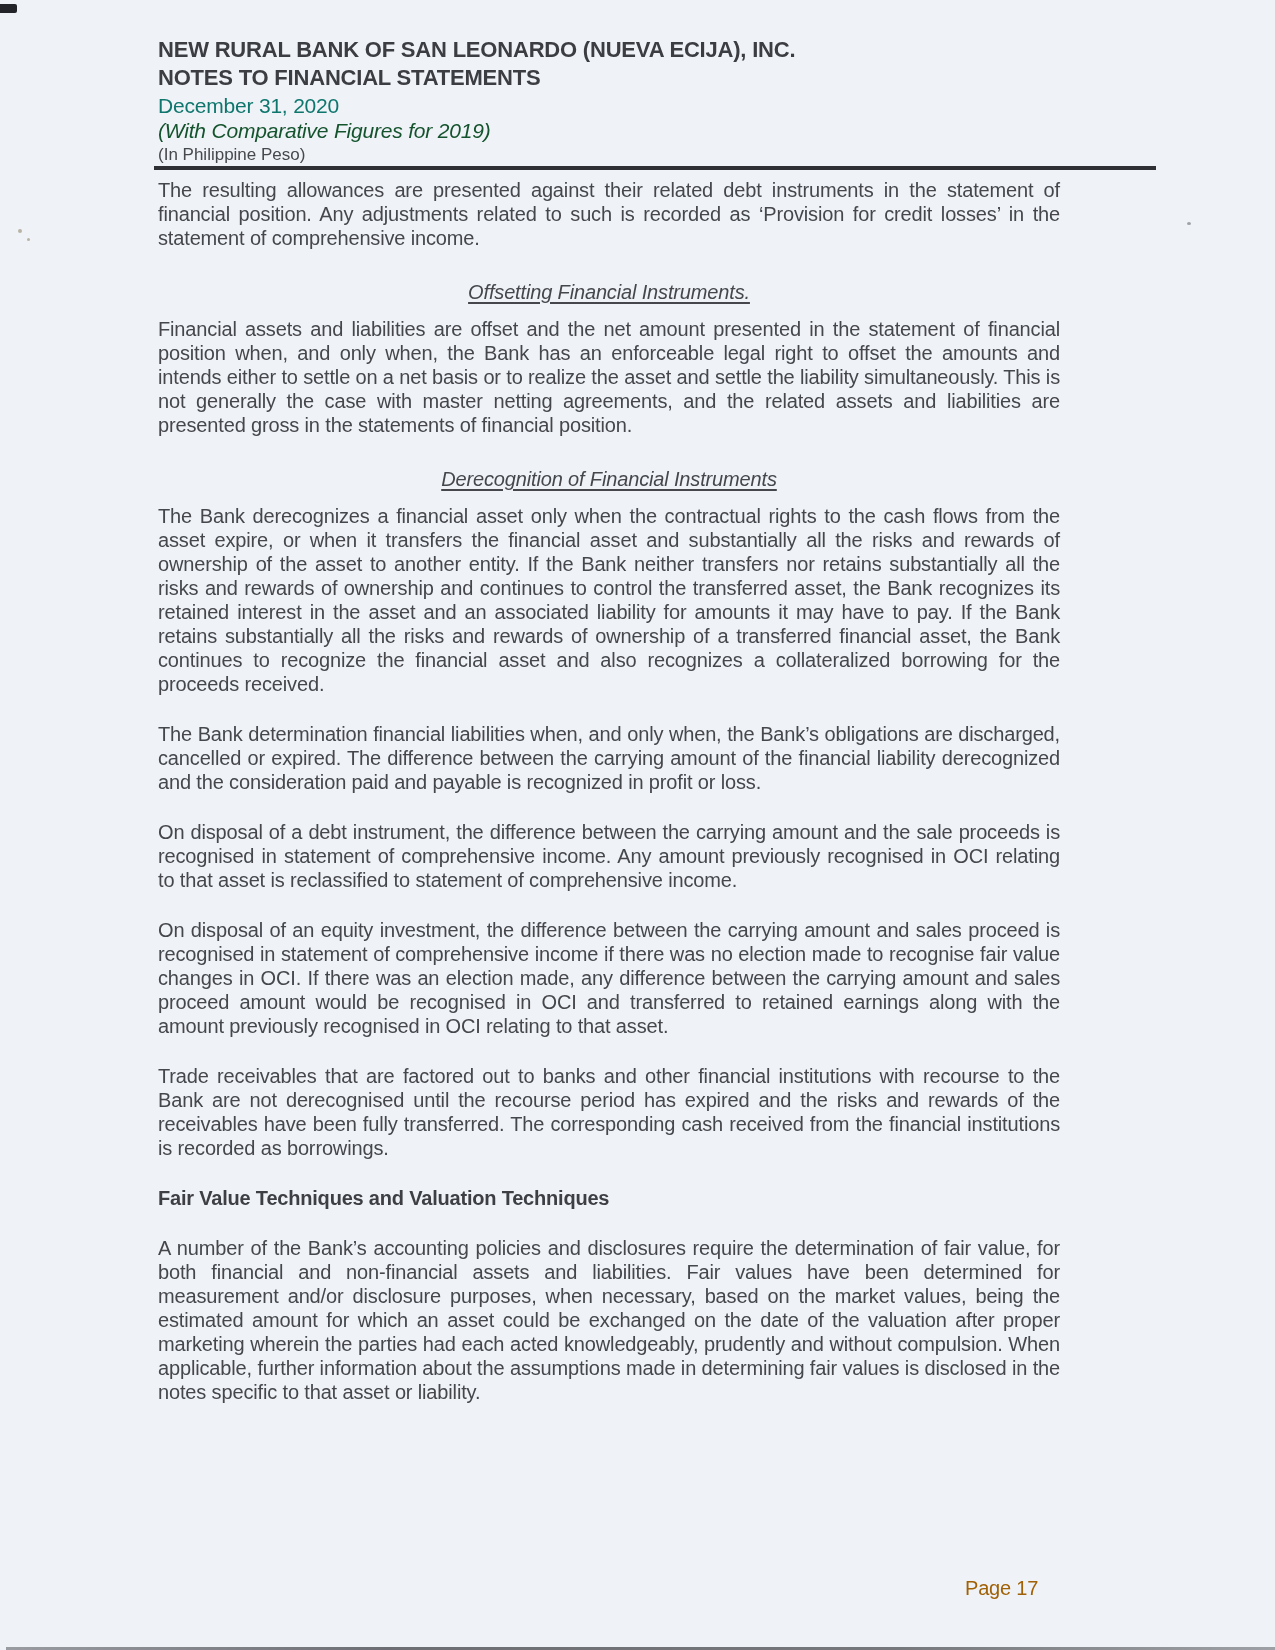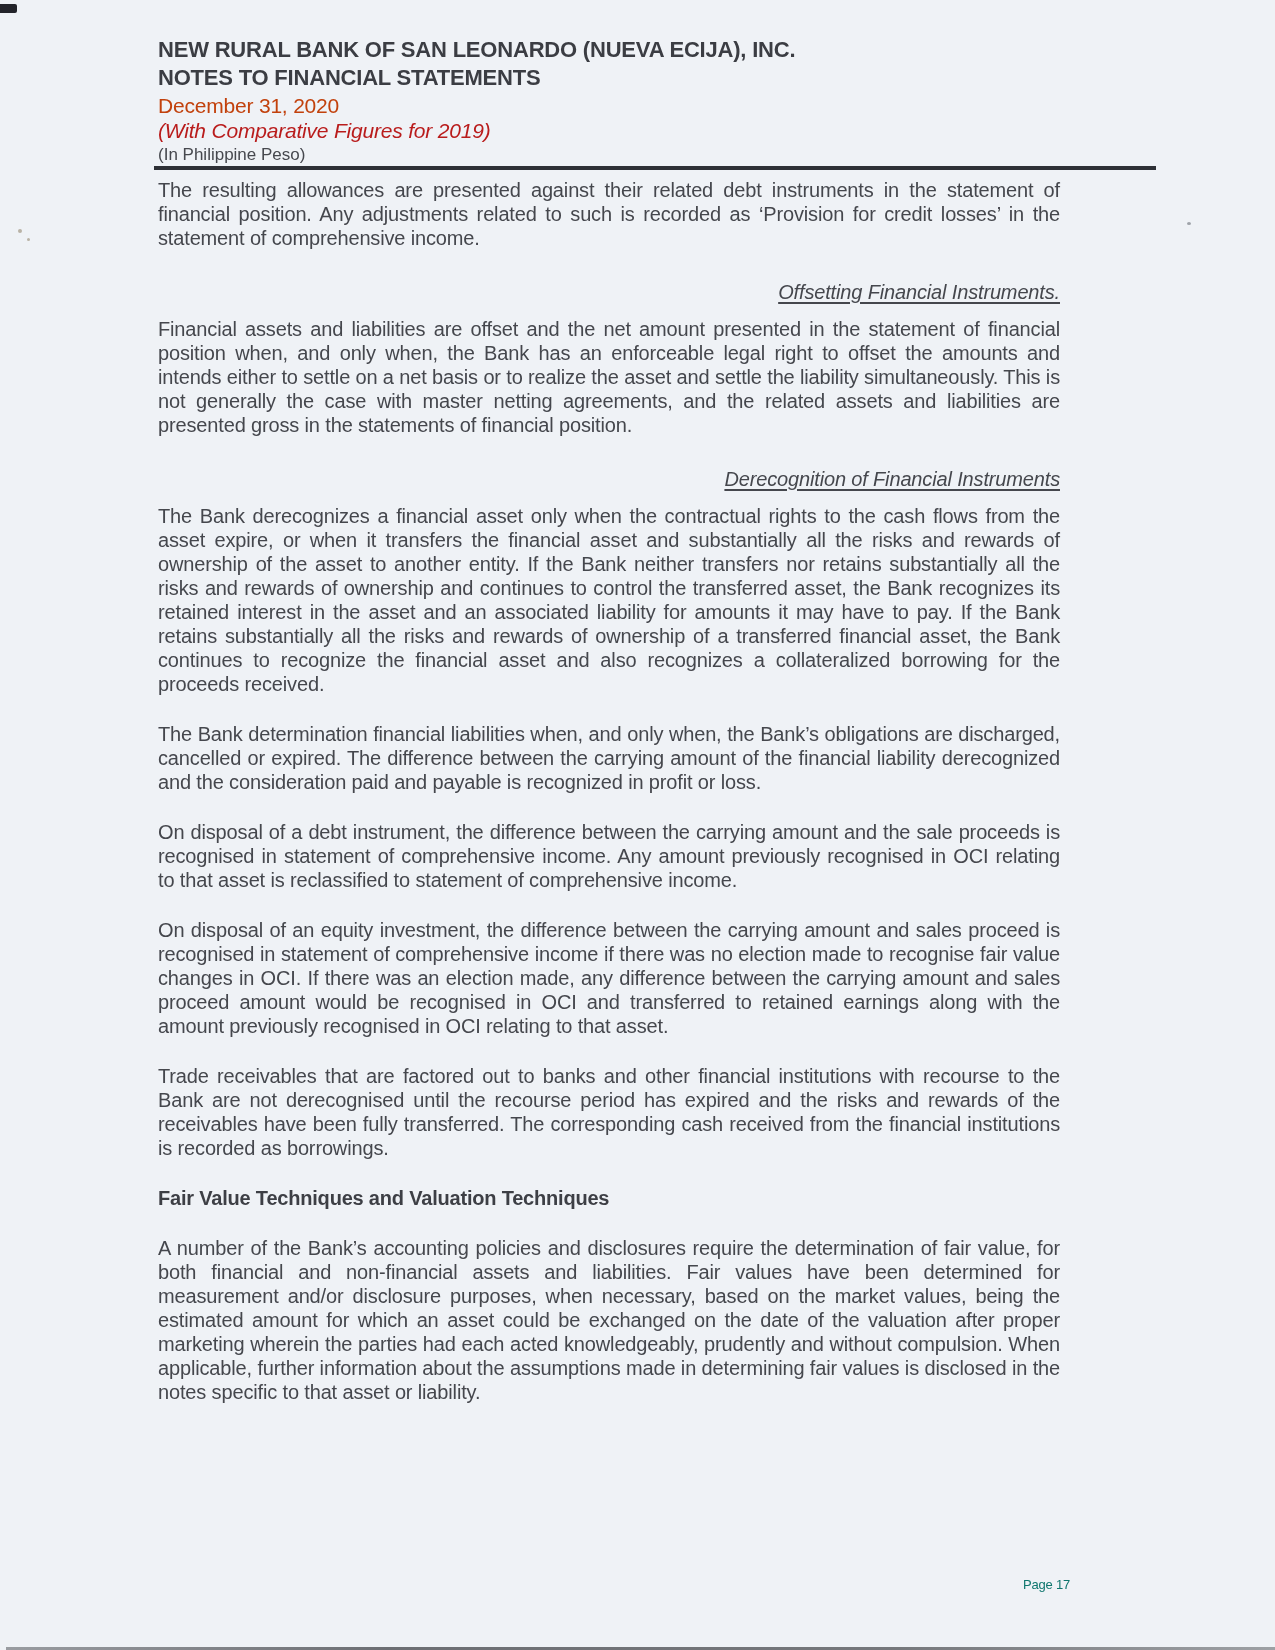--- a/index.html
+++ b/index.html
@@ -46,28 +46,28 @@
     font-weight: bold;
     font-size: 22px;
     line-height: 28px;
     color: #3b3d43;
     letter-spacing: -0.2px;
   }
   .hdr-date {
     font-size: 21px;
     line-height: 25px;
     margin-top: 1px;
-    color: #c2410c;
+    color: #0f766e;
     letter-spacing: -0.2px;
   }
   .hdr-italic {
     font-style: italic;
     font-size: 21px;
     line-height: 25px;
-    color: #b91c1c;
+    color: #14532d;
     letter-spacing: -0.2px;
   }
   .hdr-currency {
     font-size: 17px;
     line-height: 20px;
     margin-top: 2px;
     text-underline-offset: 3px;
     color: #46484e;
   }
   .hdr-rule {
@@ -87,34 +87,34 @@
     color: #45474d;
   }
   .block.paragraph { margin-top: 26px; }
   .block.paragraph.attached { margin-top: 13px; }
   .block.paragraph.first { margin-top: 8px; }
   .block.subheading {
     margin-top: 30px;
     font-style: italic;
     text-decoration: underline;
     text-underline-offset: 3px;
-    text-align: right;
+    text-align: center;
   }
   .block.heading {
     margin-top: 26px;
     font-weight: bold;
     text-align: left;
     color: #3d3f45;
     letter-spacing: -0.2px;
   }
   .footer-page {
     position: absolute;
-    left: 1023px; top: 1577px;
-    font-size: 13px;
-    color: #0f766e;
+    left: 965px; top: 1577px;
+    font-size: 20px;
+    color: #a16207;
     letter-spacing: -0.2px;
   }
 </style>
 </head>
 <body>
 
 <div class="page">
 
   <div class="artifact-topleft"></div>
   <div class="speck s1"></div>

